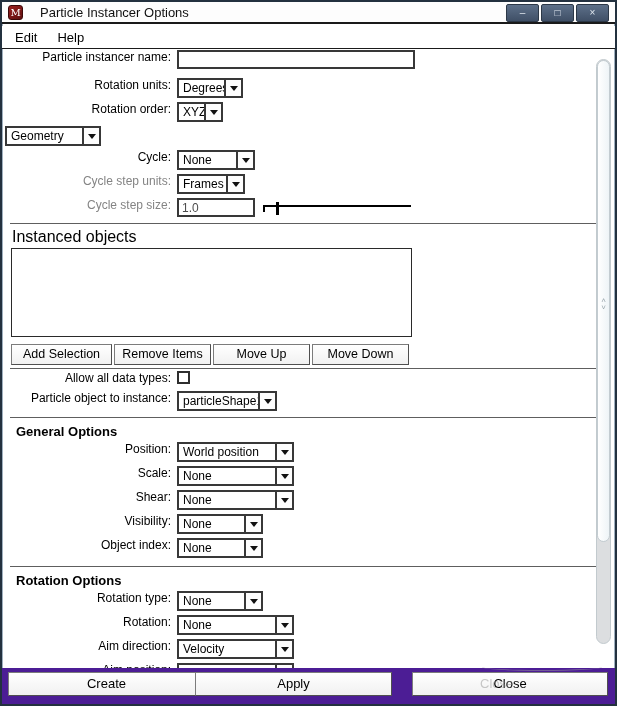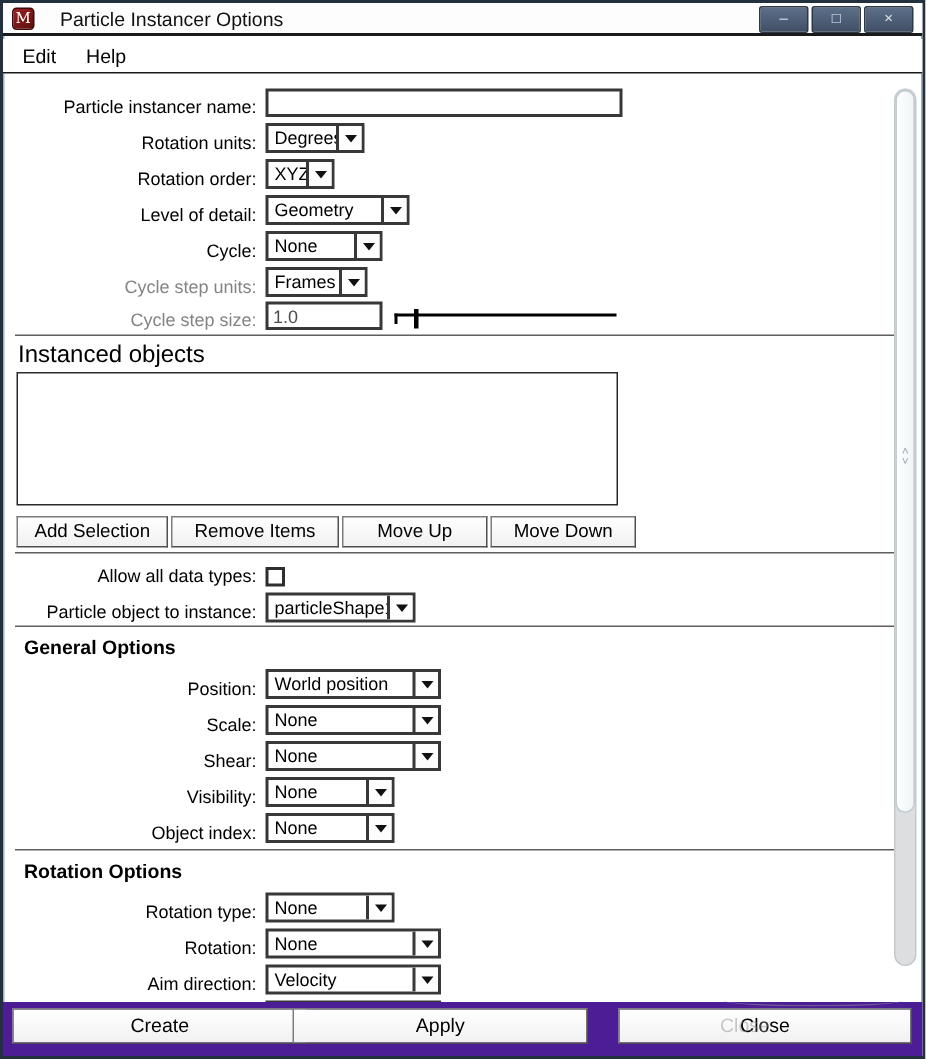--- a/index.html
+++ b/index.html
@@ -21,21 +21,21 @@
              border:1px solid #2c3847; border-radius:2px; color:#dfe6ee; font-size:10px;
              line-height:16px; text-align:center; cursor:pointer; }
 
   
   .menubar { position:absolute; top:24px; left:0; right:0; height:23px; background:#fff;
              border-bottom:1px solid #1a1a1a; display:flex; align-items:center; padding-left:13px; }
   .menu-item { font-size:13px; color:#000; margin-right:20px; cursor:pointer; }
 
   
   .content { position:absolute; top:48px; left:3px; right:3px; bottom:3px; background:#fff; }
-  .row { display:flex; align-items:flex-end; height:24px; }
+  .row { display:flex; align-items:flex-start; height:24px; }
   .lbl { width:172px; text-align:right; padding-right:6px; font-size:12px; color:#000; white-space:nowrap; }
   .lbl.dis { color:#848484; }
 
   .txt-input { height:19px; border:2px solid #383838; background:#fff; font-size:12px;
                padding:0 3px; font-family:"Liberation Sans",sans-serif; color:#222; }
   .name-input { width:238px; }
   .size-input { width:78px; color:#4d4d4d; }
 
   .dd { height:20px; border:2px solid #383838; background:#fff; display:flex; cursor:pointer; }
   .dd-text { flex:1; font-size:12px; padding:1px 4px 0 4px; color:#000; white-space:nowrap; overflow:hidden; }
@@ -127,21 +127,20 @@
       <span class="lbl">Rotation order:</span>
       <div class="dd" style="width:46px">
         <span class="dd-text">XYZ</span>
         <span class="dd-btn">
             <span class="dd-arrow"></span>
           </span>
       </div>
     </div>
 
     <div class="row">
-      <span class="lbl">Level of detail:</span>
       <div class="dd" style="width:96px">
         <span class="dd-text">Geometry</span>
         <span class="dd-btn">
             <span class="dd-arrow"></span>
           </span>
       </div>
     </div>
 
     <div class="row">
       <span class="lbl">Cycle:</span>
@@ -173,21 +172,21 @@
       </div>
     </div>
 
     <hr class="sep" style="margin-top:3px">
 
     <div class="section-label">Instanced objects</div>
     <div class="listbox"></div>
 
     <div class="list-btn-row">
       <button class="btn list-btn" style="width:101px">Add Selection</button>
-      <button class="btn list-btn" style="width:112px">Remove Items</button>
+      <button class="btn list-btn" style="width:97px">Remove Items</button>
       <button class="btn list-btn" style="width:97px">Move Up</button>
       <button class="btn list-btn" style="width:97px">Move Down</button>
     </div>
 
     <hr class="sep">
 
     <div class="row" style="height:20px;margin-top:2px">
       <span class="lbl">Allow all data types:</span>
       <span class="cb"></span>
     </div>

